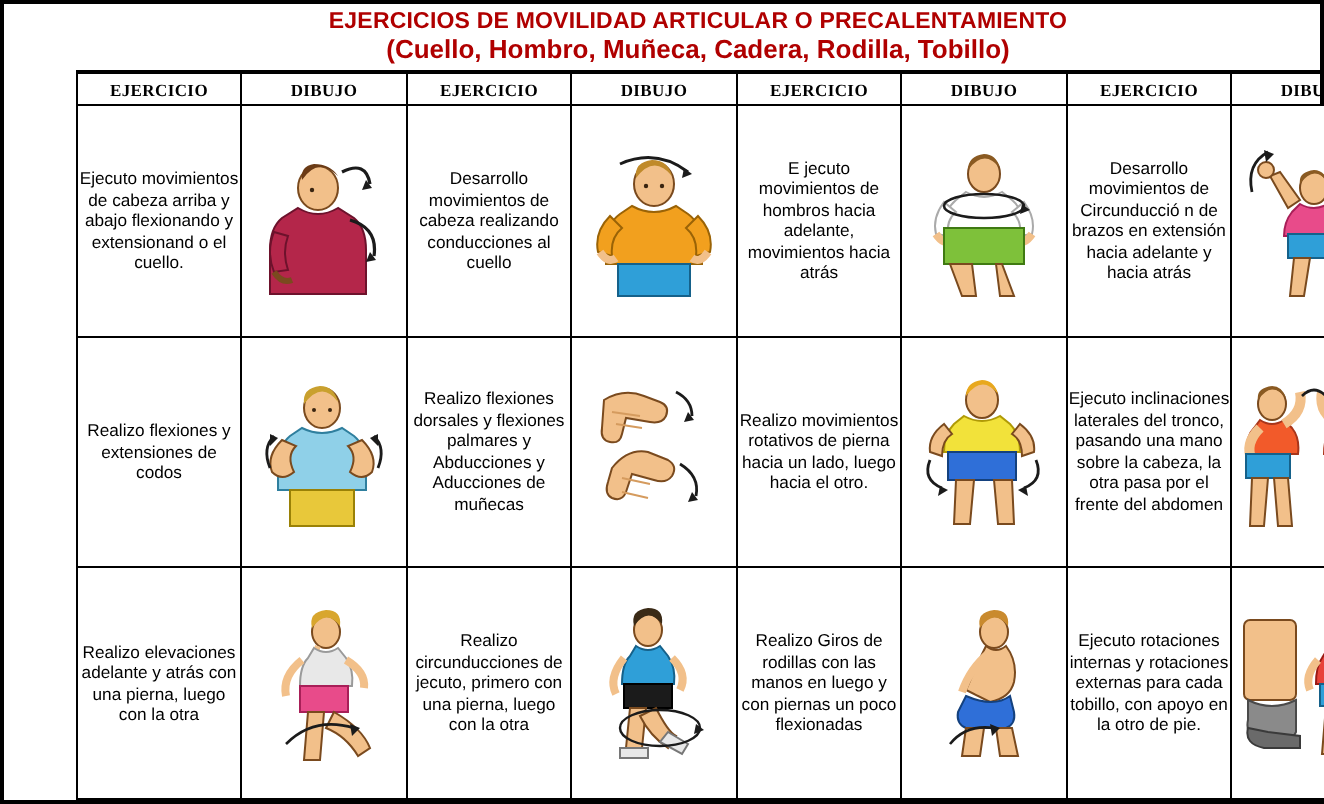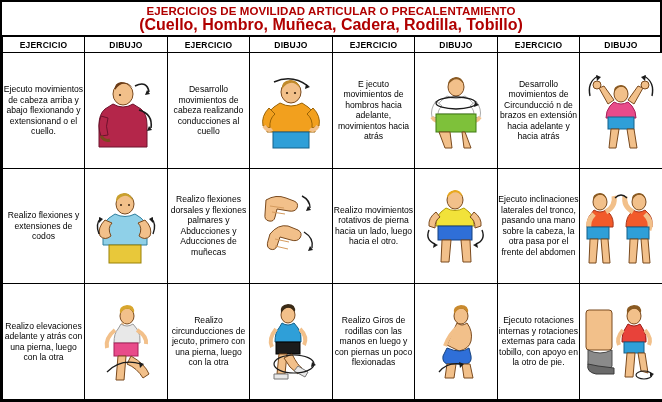--- a/index.html
+++ b/index.html
@@ -14,58 +14,60 @@
     overflow: hidden;
   }
   .sheet {
     width: 662px;
     height: 402px;
     box-sizing: border-box;
     border: 2px solid #000;
     display: flex;
     flex-direction: column;
     background: #fff;
+    padding-left: 36px;
   }
   .title-bar {
     border-bottom: 1.5px solid #000;
     text-align: center;
     padding: 3px 2px 4px 2px;
     flex: 0 0 auto;
   }
   .title-line1 {
     color: #b00000;
     font-weight: bold;
     font-size: 11.5px;
     letter-spacing: .1px;
     line-height: 13px;
   }
   .title-line2 {
     color: #b00000;
     font-weight: bold;
-    font-size: 16px;
+    font-size: 13px;
     line-height: 13px;
   }
   table.grid {
     border-collapse: collapse;
     width: 100%;
     table-layout: fixed;
     flex: 1 1 auto;
   }
   table.grid td, table.grid th {
     border: 1px solid #000;
     vertical-align: middle;
     padding: 0;
   }
   th.hdr {
     font-size: 8.5px;
     font-weight: bold;
     color: #000;
     text-align: center;
     height: 15px;
     letter-spacing: .2px;
+    font-family: Liberation Serif, serif;
   }
   td.textcell {
     text-align: center;
     font-size: 8.6px;
     line-height: 10.5px;
     color: #000;
     padding: 2px 3px;
   }
   td.imgcell {
     text-align: center;

